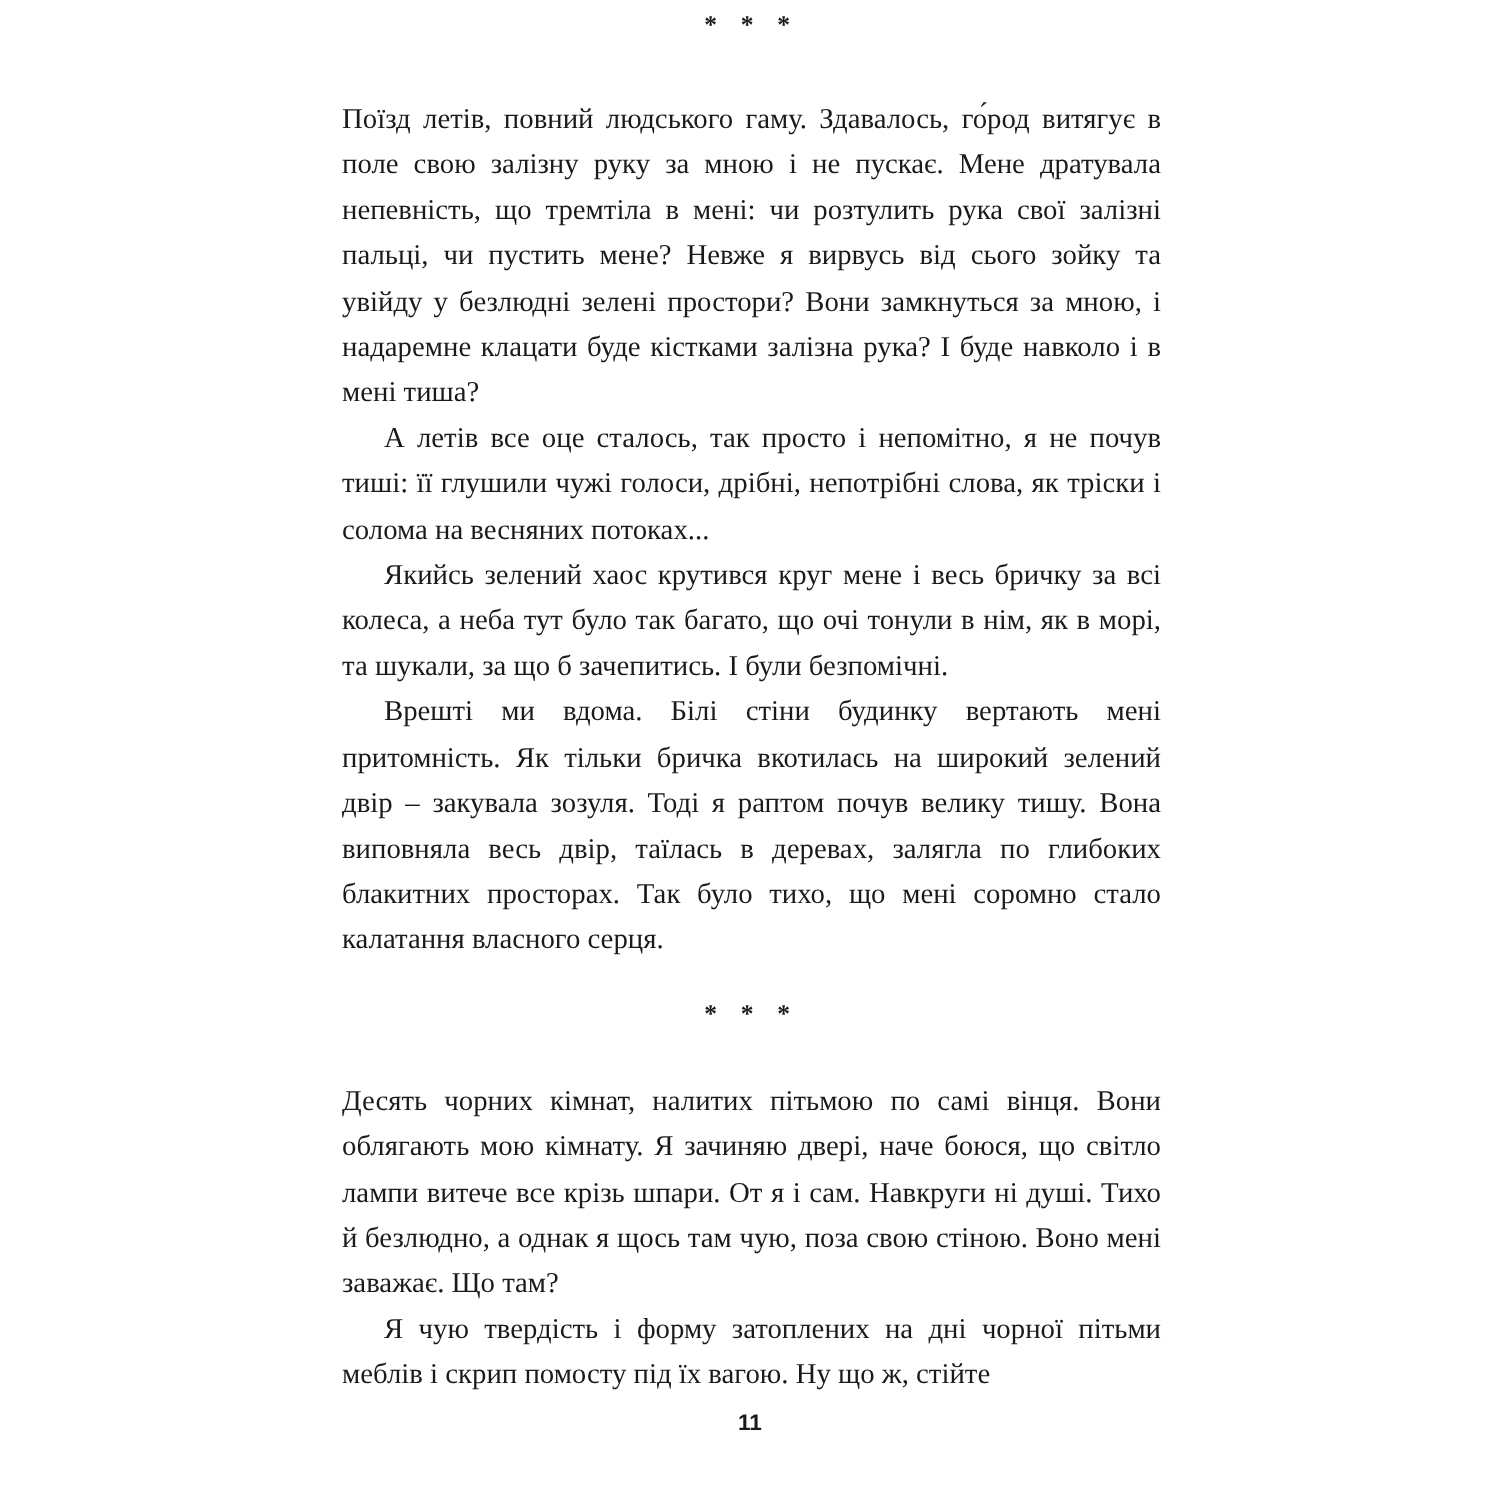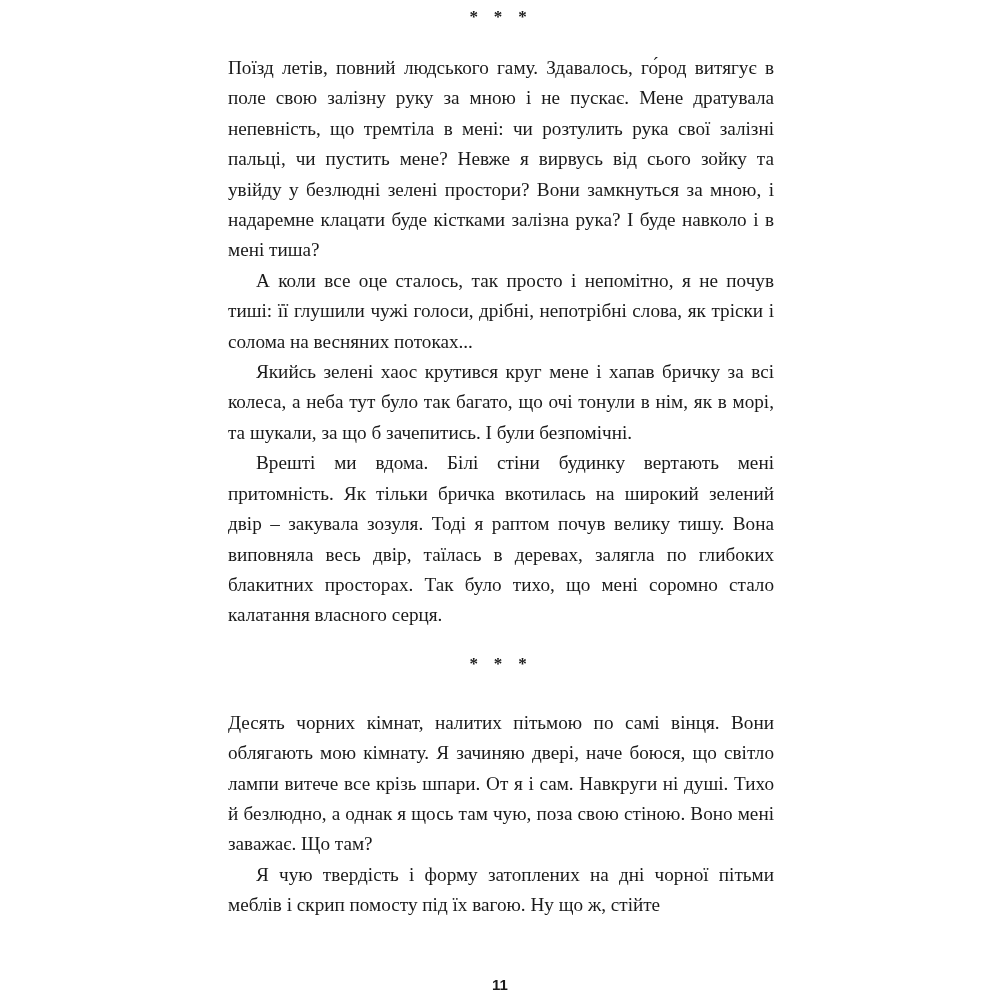--- a/index.html
+++ b/index.html
@@ -40,47 +40,47 @@
   .divider.second { margin-top: 24px; margin-bottom: 0; }
   .para {
     font-size: 19.2px;
     line-height: 30.4px;
     text-align: justify;
     text-justify: inter-word;
     margin: 0;
     hyphens: manual;
   }
   .para.indent { text-indent: 28px; }
-  .block-gap-top { margin-top: 28px; }
+  .block-gap-top { margin-top: 40px; }
   .block-gap-second { margin-top: 36px; }
   .page-number {
     position: absolute;
     left: 0;
     right: 0;
-    top: 976px;
+    top: 940px;
     text-align: center;
     font-family: "Liberation Sans", sans-serif;
     font-size: 15px;
     font-weight: 700;
     color: #1a1a1a;
   }
 </style>
 </head>
 <body>
 
 <div class="page">
 
   <div class="text-column">
 
     <div class="divider first">* * *</div>
 
     <div class="block-gap-top">
       <p class="para">Поїзд летів, повний людського гаму. Здавалось, го́род витягує в поле свою залізну руку за мною і не пускає. Мене дратувала непевність, що тремтіла в мені: чи розтулить рука свої залізні пальці, чи пустить мене? Невже я вирвусь від сього зойку та увійду у безлюдні зелені простори? Вони замкнуться за мною, і надаремне клацати буде кістками залізна рука? І буде навколо і в мені тиша?</p>
-      <p class="para indent">А коли все оце сталось, так просто і непомітно, я не почув тиші: її глушили чужі голоси, дрібні, непотрібні слова, як тріски і солома на весняних потоках...</p>
-      <p class="para indent">Якийсь зелені хаос крутився круг мене і хапав бричку за всі колеса, а неба тут було так багато, що очі тонули в нім, як в морі, та шукали, за що б зачепитись. І були безпомічні.</p>
+      <p class="para indent">А летів все оце сталось, так просто і непомітно, я не почув тиші: її глушили чужі голоси, дрібні, непотрібні слова, як тріски і солома на весняних потоках...</p>
+      <p class="para indent">Якийсь зелений хаос крутився круг мене і весь бричку за всі колеса, а неба тут було так багато, що очі тонули в нім, як в морі, та шукали, за що б зачепитись. І були безпомічні.</p>
       <p class="para indent">Врешті ми вдома. Білі стіни будинку вертають мені притомність. Як тільки бричка вкотилась на широкий зелений двір – закувала зозуля. Тоді я раптом почув велику тишу. Вона виповняла весь двір, таїлась в деревах, залягла по глибоких блакитних просторах. Так було тихо, що мені соромно стало калатання власного серця.</p>
     </div>
 
     <div class="divider second">* * *</div>
 
     <div class="block-gap-second">
       <p class="para">Десять чорних кімнат, налитих пітьмою по самі вінця. Вони облягають мою кімнату. Я зачиняю двері, наче боюся, що світло лампи витече все крізь шпари. От я і сам. Навкруги ні душі. Тихо й безлюдно, а однак я щось там чую, поза свою стіною. Воно мені заважає. Що там?</p>
       <p class="para indent">Я чую твердість і форму затоплених на дні чорної пітьми меблів і скрип помосту під їх вагою. Ну що ж, стійте</p>
     </div>
 

